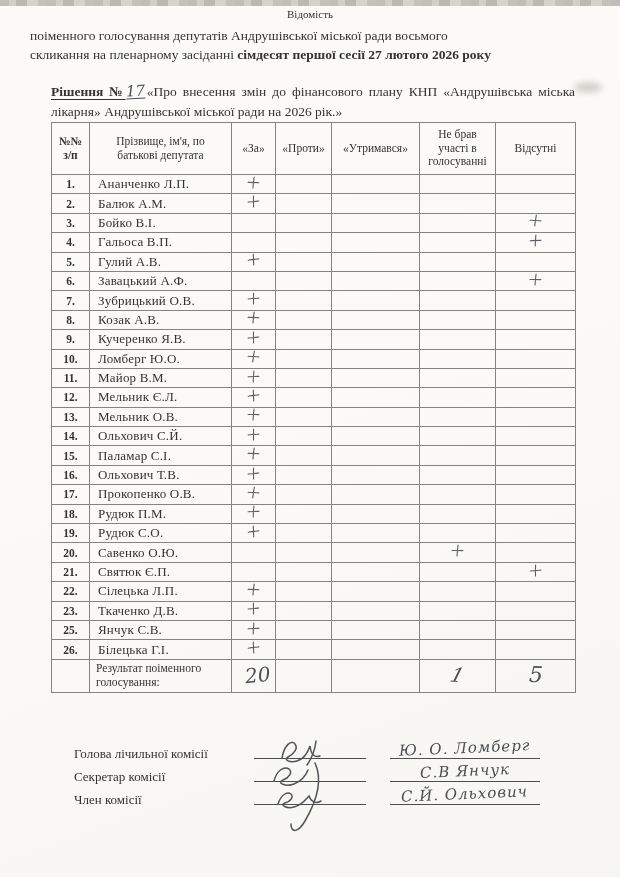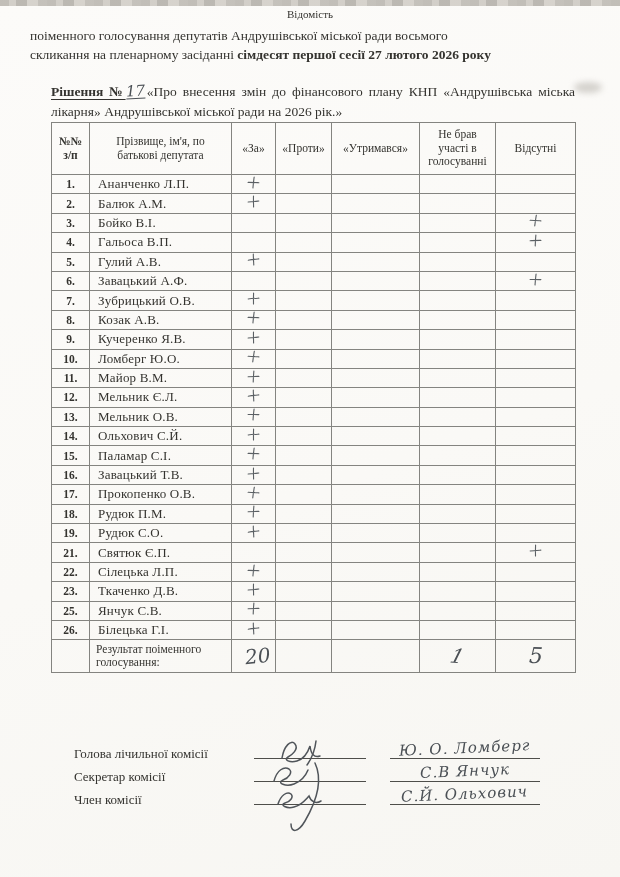--- a/index.html
+++ b/index.html
@@ -268,21 +268,21 @@
           <td class="c-vote"><span class="mark" style="transform: rotate(4deg);"><svg viewBox="0 0 14 14" width="13" height="13">
                 <path d="M7.3 1.2 C7 4.8 6.9 9.2 6.8 12.8 M1.2 7.3 C4.8 7 9.2 6.9 12.8 6.8" stroke="#5b6064" stroke-width="1.2" fill="none" stroke-linecap="round"></path>
               </svg></span></td>
           <td class="c-vote"></td>
           <td class="c-vote"></td>
           <td class="c-vote"></td>
           <td class="c-vote"></td>
         </tr>
         <tr>
           <td class="c-num">16.</td>
-          <td class="c-name">Завацький Т.В.</td>
+          <td class="c-name">Ольхович Т.В.</td>
           <td class="c-vote"><span class="mark" style="transform: rotate(-3deg);"><svg viewBox="0 0 14 14" width="13" height="13">
                 <path d="M7.3 1.2 C7 4.8 6.9 9.2 6.8 12.8 M1.2 7.3 C4.8 7 9.2 6.9 12.8 6.8" stroke="#5b6064" stroke-width="1.2" fill="none" stroke-linecap="round"></path>
               </svg></span></td>
           <td class="c-vote"></td>
           <td class="c-vote"></td>
           <td class="c-vote"></td>
           <td class="c-vote"></td>
         </tr>
         <tr>
           <td class="c-num">17.</td>
@@ -308,20 +308,31 @@
         </tr>
         <tr>
           <td class="c-num">19.</td>
           <td class="c-name">Рудюк С.О.</td>
           <td class="c-vote"><span class="mark" style="transform: rotate(-5deg);"><svg viewBox="0 0 14 14" width="13" height="13">
                 <path d="M7.3 1.2 C7 4.8 6.9 9.2 6.8 12.8 M1.2 7.3 C4.8 7 9.2 6.9 12.8 6.8" stroke="#5b6064" stroke-width="1.2" fill="none" stroke-linecap="round"></path>
               </svg></span></td>
           <td class="c-vote"></td>
           <td class="c-vote"></td>
           <td class="c-vote"></td>
+          <td class="c-vote"></td>
+        </tr>
+        <tr>
+          <td class="c-num">20.</td>
+          <td class="c-name">Савенко О.Ю.</td>
+          <td class="c-vote"></td>
+          <td class="c-vote"></td>
+          <td class="c-vote"></td>
+          <td class="c-vote"><span class="mark" style="transform: rotate(3deg);"><svg viewBox="0 0 14 14" width="13" height="13">
+                <path d="M7.3 1.2 C7 4.8 6.9 9.2 6.8 12.8 M1.2 7.3 C4.8 7 9.2 6.9 12.8 6.8" stroke="#5b6064" stroke-width="1.2" fill="none" stroke-linecap="round"></path>
+              </svg></span></td>
           <td class="c-vote"></td>
         </tr>
         <tr>
           <td class="c-num">21.</td>
           <td class="c-name">Святюк Є.П.</td>
           <td class="c-vote"></td>
           <td class="c-vote"></td>
           <td class="c-vote"></td>
           <td class="c-vote"></td>
           <td class="c-vote"><span class="mark" style="transform: rotate(-2deg);"><svg viewBox="0 0 14 14" width="13" height="13">

